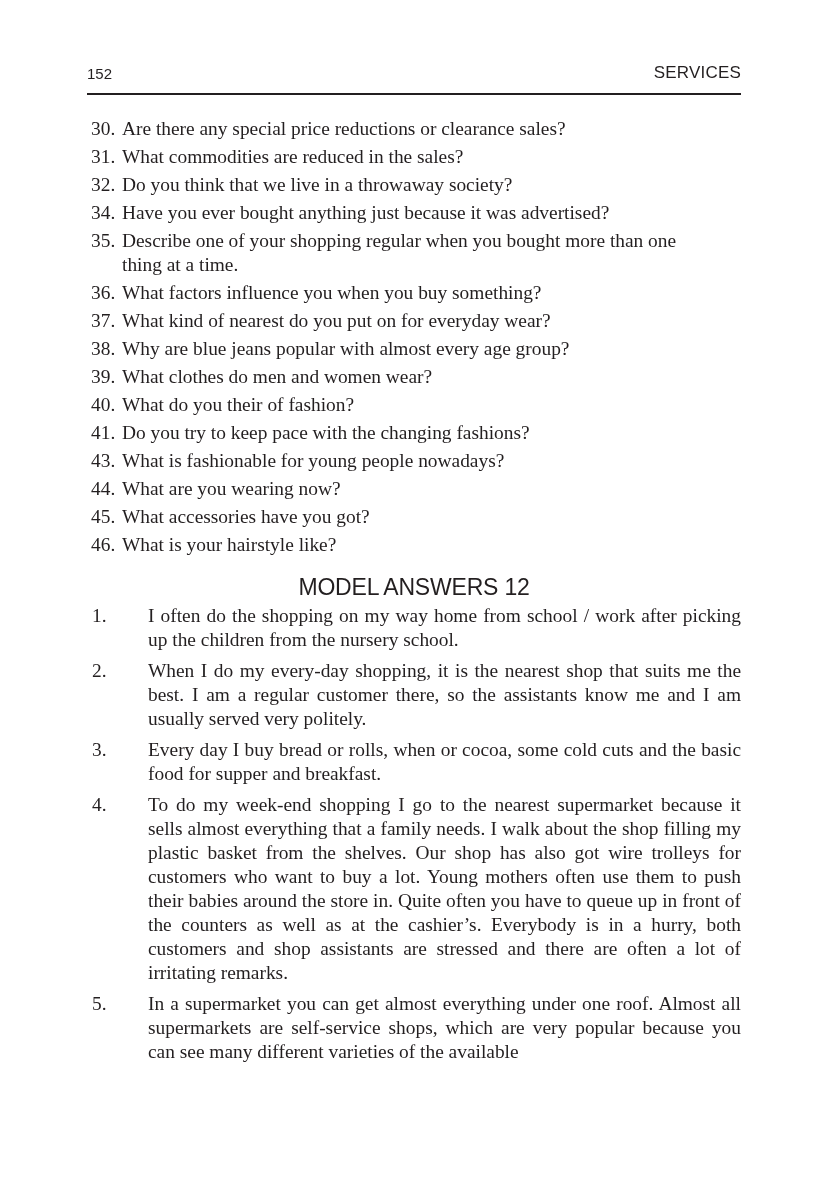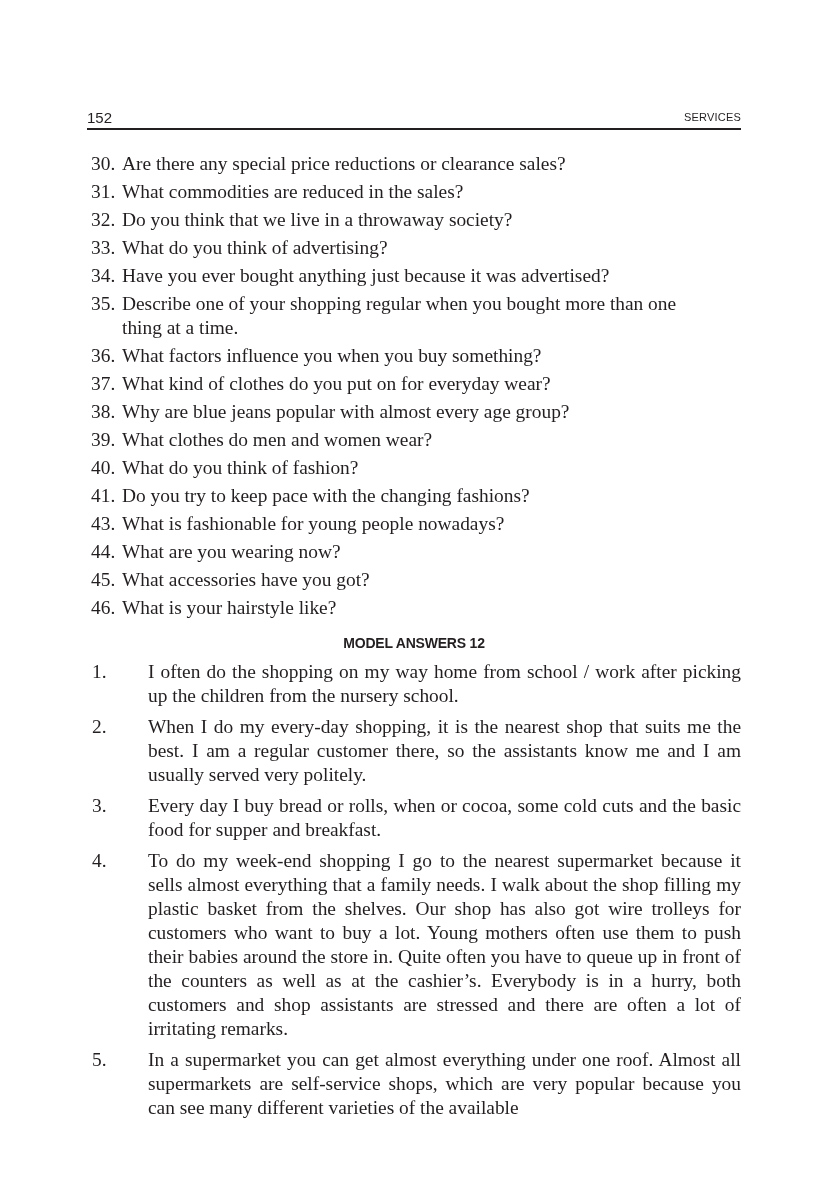--- a/index.html
+++ b/index.html
@@ -20,29 +20,28 @@
       top: 58px;
       width: 654px;
     }
     .running-head {
       display: flex;
       justify-content: space-between;
       align-items: flex-end;
       font-family: "Liberation Sans", sans-serif;
       height: 25px;
       border-bottom: 2px solid #231f20;
-      padding-bottom: 1px;
-      margin-top: 44px;
+      padding-bottom: 10px;
     }
     .running-head .page-number {
       font-size: 15px;
       line-height: 18px;
     }
     .running-head .section-title {
-      font-size: 11px;
+      font-size: 17px;
       line-height: 20px;
       letter-spacing: 0.2px;
     }
     .questions {
       list-style: none;
       margin: 0;
       padding: 0;
       margin-top: 22px;
       font-family: "Liberation Serif", serif;
       font-size: 19.4px;
@@ -56,22 +55,22 @@
     .questions .q-num {
       flex: 0 0 31px;
       white-space: nowrap;
     }
     .questions .q-text {
       flex: 1;
       padding-right: 20px;
     }
     .section-heading {
       font-family: "Liberation Sans", sans-serif;
-      font-weight: bold;
-      font-size: 14px;
+      font-weight: normal;
+      font-size: 23px;
       text-align: center;
       margin-bottom: 6px;
       line-height: 22px;
       letter-spacing: -0.2px;
     }
     .answers {
       list-style: none;
       margin: 0;
       padding: 0;
       font-family: "Liberation Serif", serif;
@@ -110,50 +109,46 @@
       </li>
     <li>
         <span class="q-num">31.</span>
         <span class="q-text">What commodities are reduced in the sales?</span>
       </li>
     <li>
         <span class="q-num">32.</span>
         <span class="q-text">Do you think that we live in a throwaway society?</span>
       </li>
     <li>
-        <span class="q-num">33.</span>
-        <span class="q-text">What do you think of advertising?</span>
-      </li>
-    <li>
         <span class="q-num">34.</span>
         <span class="q-text">Have you ever bought anything just because it was advertised?</span>
       </li>
     <li>
         <span class="q-num">35.</span>
         <span class="q-text">Describe one of your shopping regular when you bought more than one thing at a time.</span>
       </li>
     <li>
         <span class="q-num">36.</span>
         <span class="q-text">What factors influence you when you buy something?</span>
       </li>
     <li>
         <span class="q-num">37.</span>
-        <span class="q-text">What kind of clothes do you put on for everyday wear?</span>
+        <span class="q-text">What kind of nearest do you put on for everyday wear?</span>
       </li>
     <li>
         <span class="q-num">38.</span>
         <span class="q-text">Why are blue jeans popular with almost every age group?</span>
       </li>
     <li>
         <span class="q-num">39.</span>
         <span class="q-text">What clothes do men and women wear?</span>
       </li>
     <li>
         <span class="q-num">40.</span>
-        <span class="q-text">What do you think of fashion?</span>
+        <span class="q-text">What do you their of fashion?</span>
       </li>
     <li>
         <span class="q-num">41.</span>
         <span class="q-text">Do you try to keep pace with the changing fashions?</span>
       </li>
     <li>
         <span class="q-num">43.</span>
         <span class="q-text">What is fashionable for young people nowadays?</span>
       </li>
     <li>

